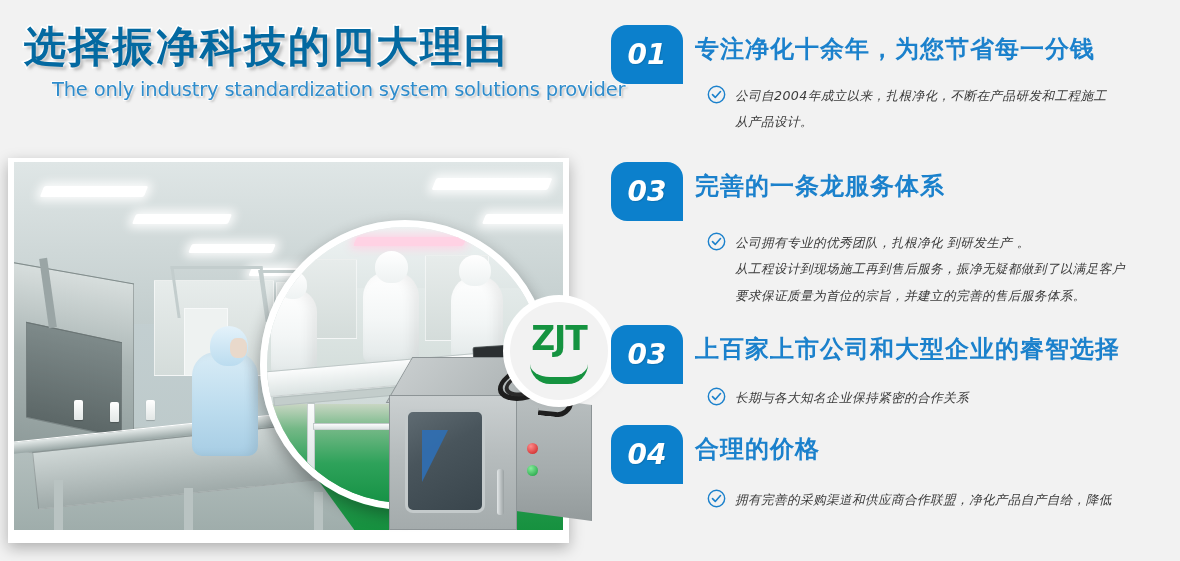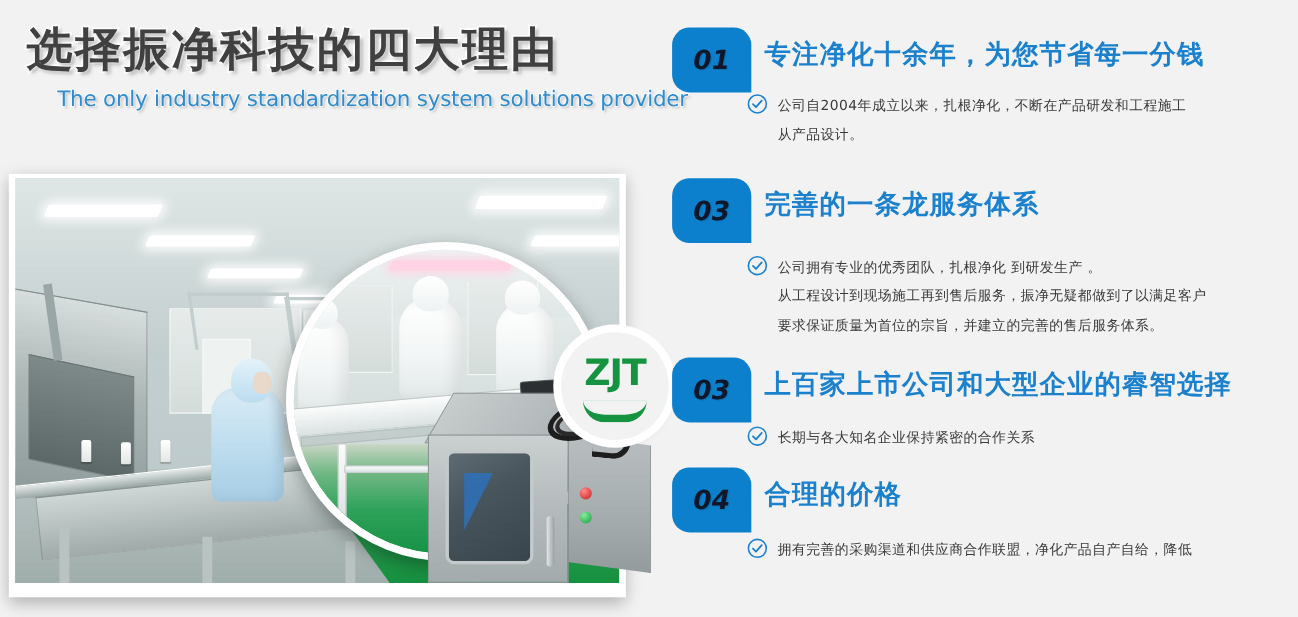--- a/index.html
+++ b/index.html
@@ -7,23 +7,23 @@
     width: 1180px; height: 561px;
     background: #f2f2f2;
     font-family: "Liberation Sans", "DejaVu Sans", sans-serif;
     overflow: hidden;
   }
   #stage { position: relative; width: 1180px; height: 561px; background: #f2f2f2; }
 
   
   #heading-block { position: absolute; left: 24px; top: 22px; width: 580px; }
   #main-title {
-    font-family: Liberation Serif, serif;
+    font-family: Liberation Sans, sans-serif;
     font-size: 42px; font-weight: 700; letter-spacing: 2px;
-    color: #404040;
+    color: #0369a1;
     -webkit-text-stroke: 3px #ffffff;
     paint-order: stroke fill;
     text-shadow: 3px 3px 3px rgba(150,150,150,0.55);
     line-height: 1.18;
     white-space: nowrap;
   }
   #sub-title {
     margin-top: 6px; margin-left: 28px;
     font-family: "DejaVu Sans", "Liberation Sans", sans-serif;
     font-size: 19.5px; font-weight: 400; letter-spacing: -0.2px;
@@ -216,33 +216,34 @@
   #reasons { position: absolute; left: 611px; top: 0; width: 569px; height: 561px; }
   .reason { position: absolute; left: 0; width: 569px; }
   .badge {
     position: absolute; left: 0; top: 0; width: 72px; height: 59px;
     background: #0c80cc;
     border-radius: 16px 16px 0 16px;
     display:flex; align-items:center; justify-content:center;
   }
   .badge-num {
     font-family: "DejaVu Sans", "Liberation Sans", sans-serif;
-    font-size: 24px; font-weight: 800; font-style: italic;
-    color:#0f172a; letter-spacing:0px; line-height:1;
+    font-size: 28px; font-weight: 800; font-style: italic;
+    color:#ffffff; letter-spacing:0px; line-height:1;
     text-shadow: 1px 1px 1px rgba(0,0,0,0.12);
   }
   .reason-title {
     position: absolute; left: 84px; top: 8px;
     font-family: "DejaVu Sans", "Liberation Sans", sans-serif;
     font-size: 24px; font-weight: 700; color: #1b81cc;
     letter-spacing: 1px; white-space: nowrap;
   }
   .reason-body {
-    position: absolute; left: 68px;
+    position: absolute; left: 96px;
     width: 470px;
+    font-style: italic;
   }
   .bullet-row { display:flex; align-items:flex-start; }
   .check-icon {
     flex: 0 0 auto; width: 19px; height: 19px; margin-top: 2px; margin-right: 9px;
   }
   .body-lines {
     font-family: "DejaVu Sans", "Liberation Sans", sans-serif;
     font-size: 12.6px; color: #3a3a3a; line-height: 2.1;
     letter-spacing: 0.4px;
   }

